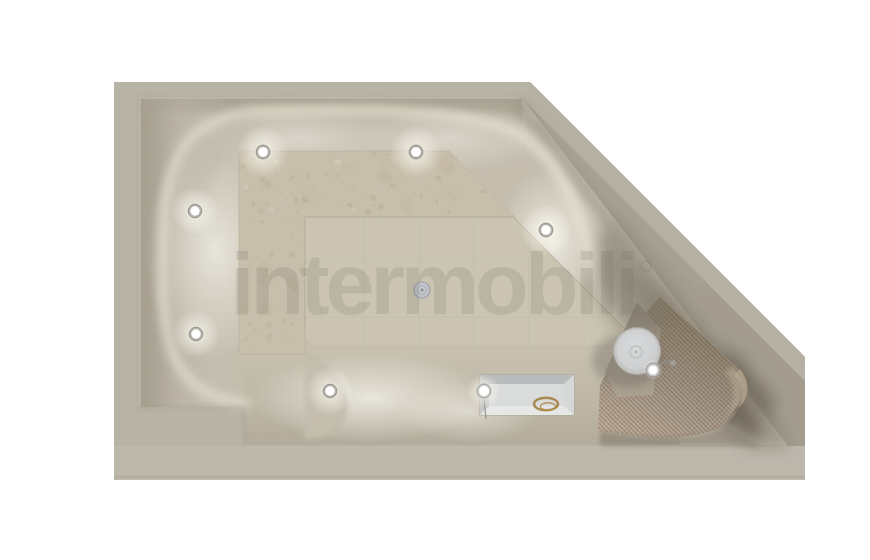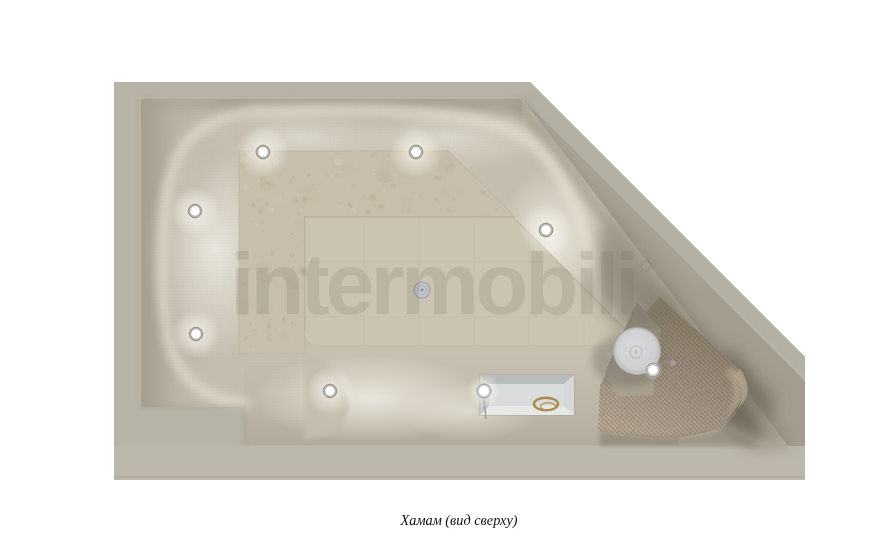--- a/index.html
+++ b/index.html
@@ -425,14 +425,13 @@
       <circle cx="484" cy="391" r="4.9" fill="#ffffff"></circle>
     </g>
   </g>
 
   <g>
     <text x="230" y="314" font-family="Liberation Sans, sans-serif" font-weight="bold" font-size="88" letter-spacing="-4" fill="rgba(105,100,90,0.17)">intermobili</text>
     <circle cx="646" cy="266" r="5" fill="none" stroke="rgba(108,103,95,0.22)" stroke-width="1.5"></circle>
   </g>
 </svg>
 
-<div class="caption">Хамам (вид сверху)</div>
 </div>
 
 </body></html>

